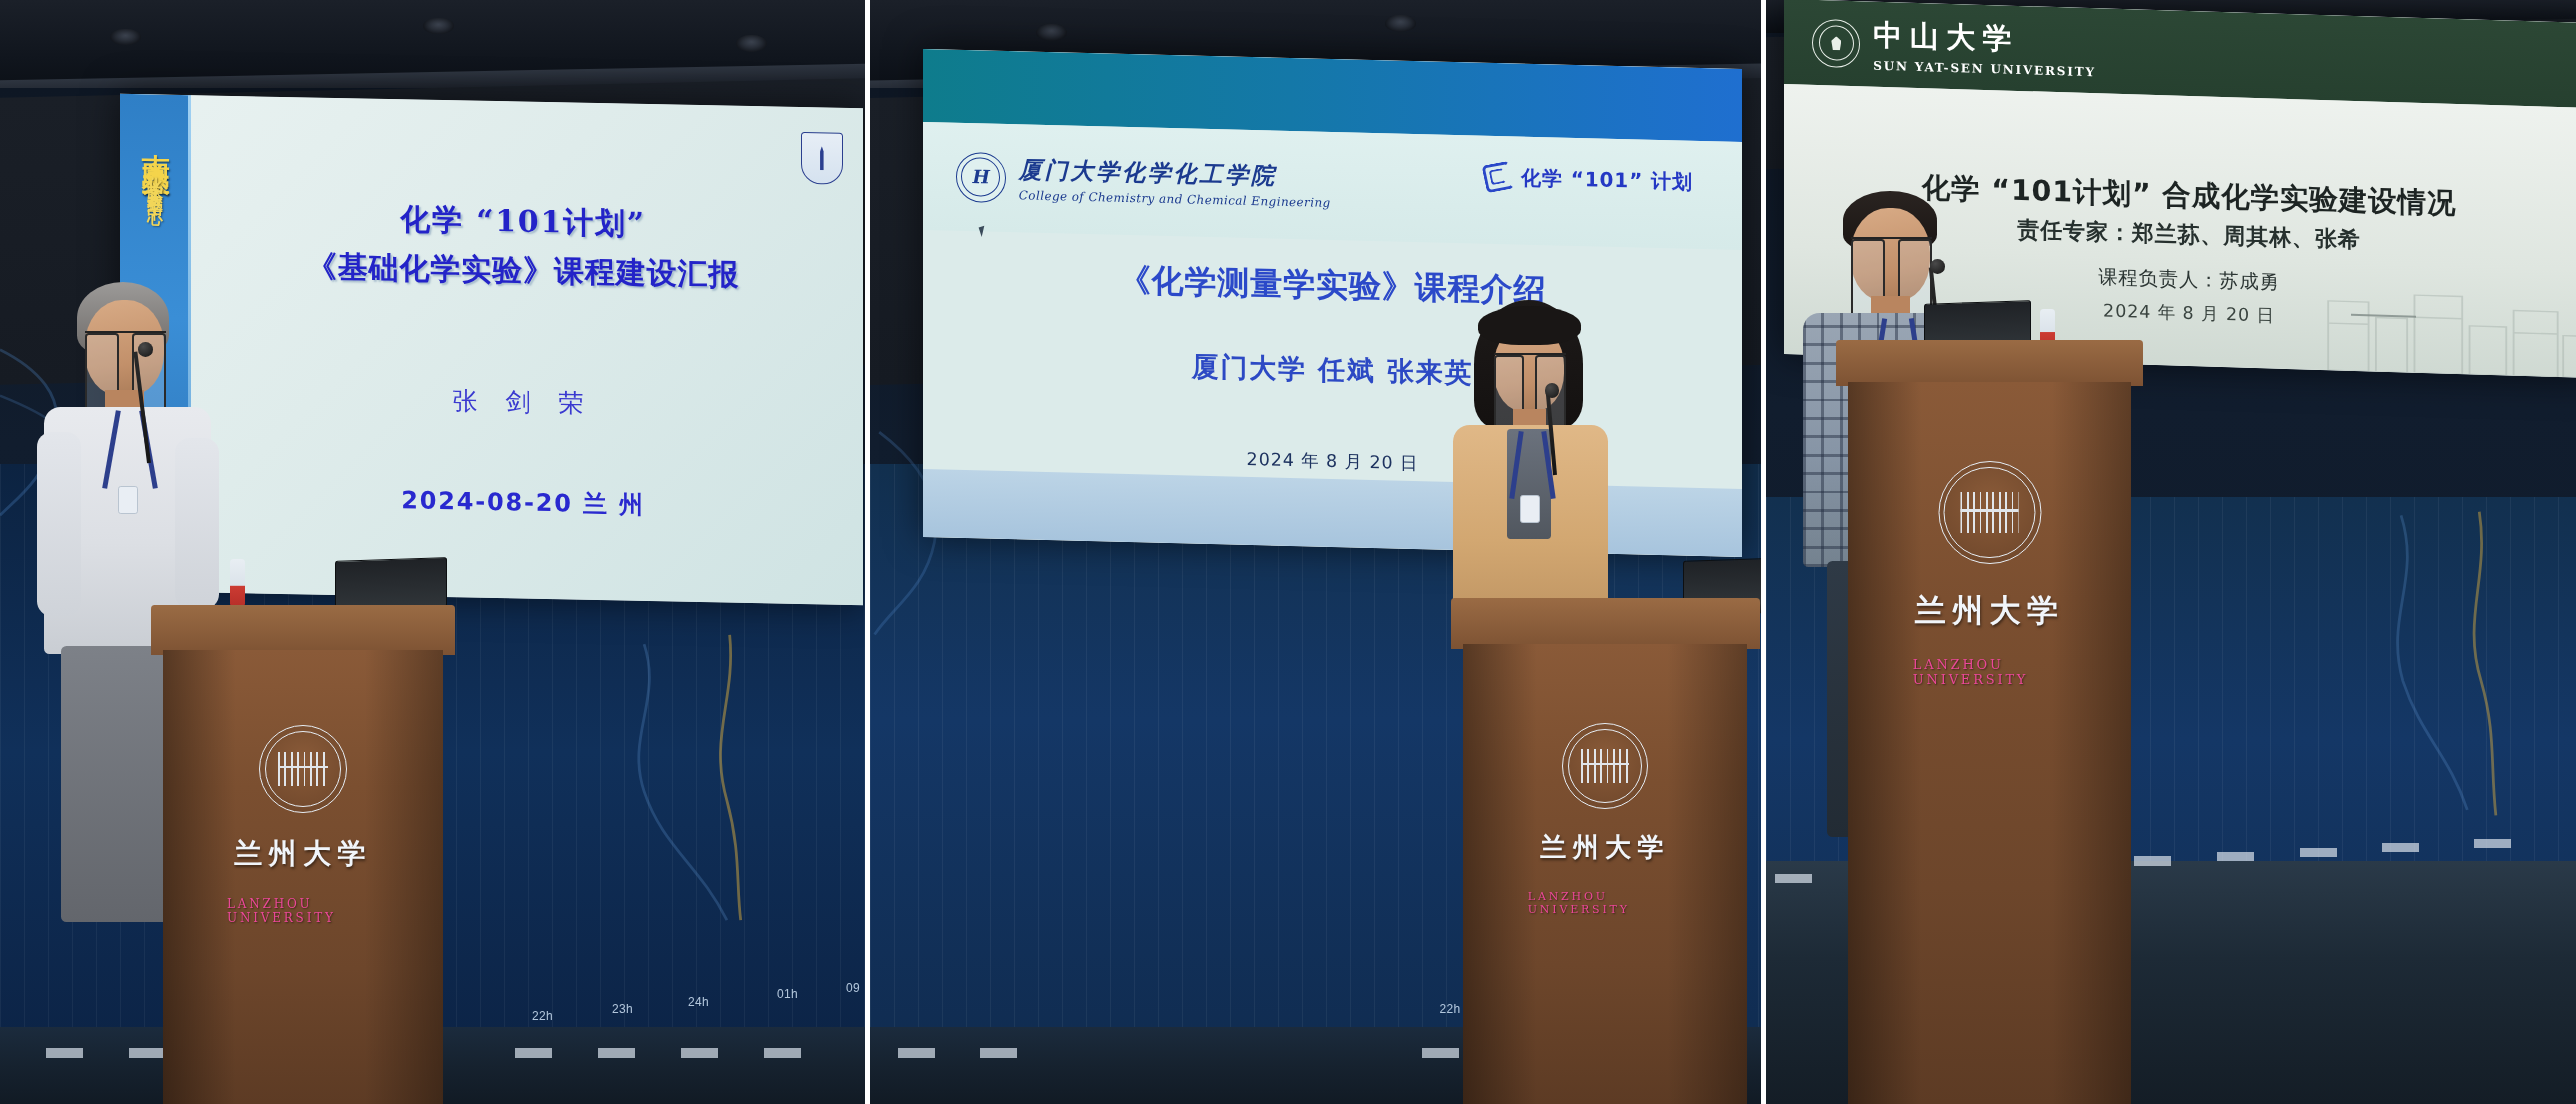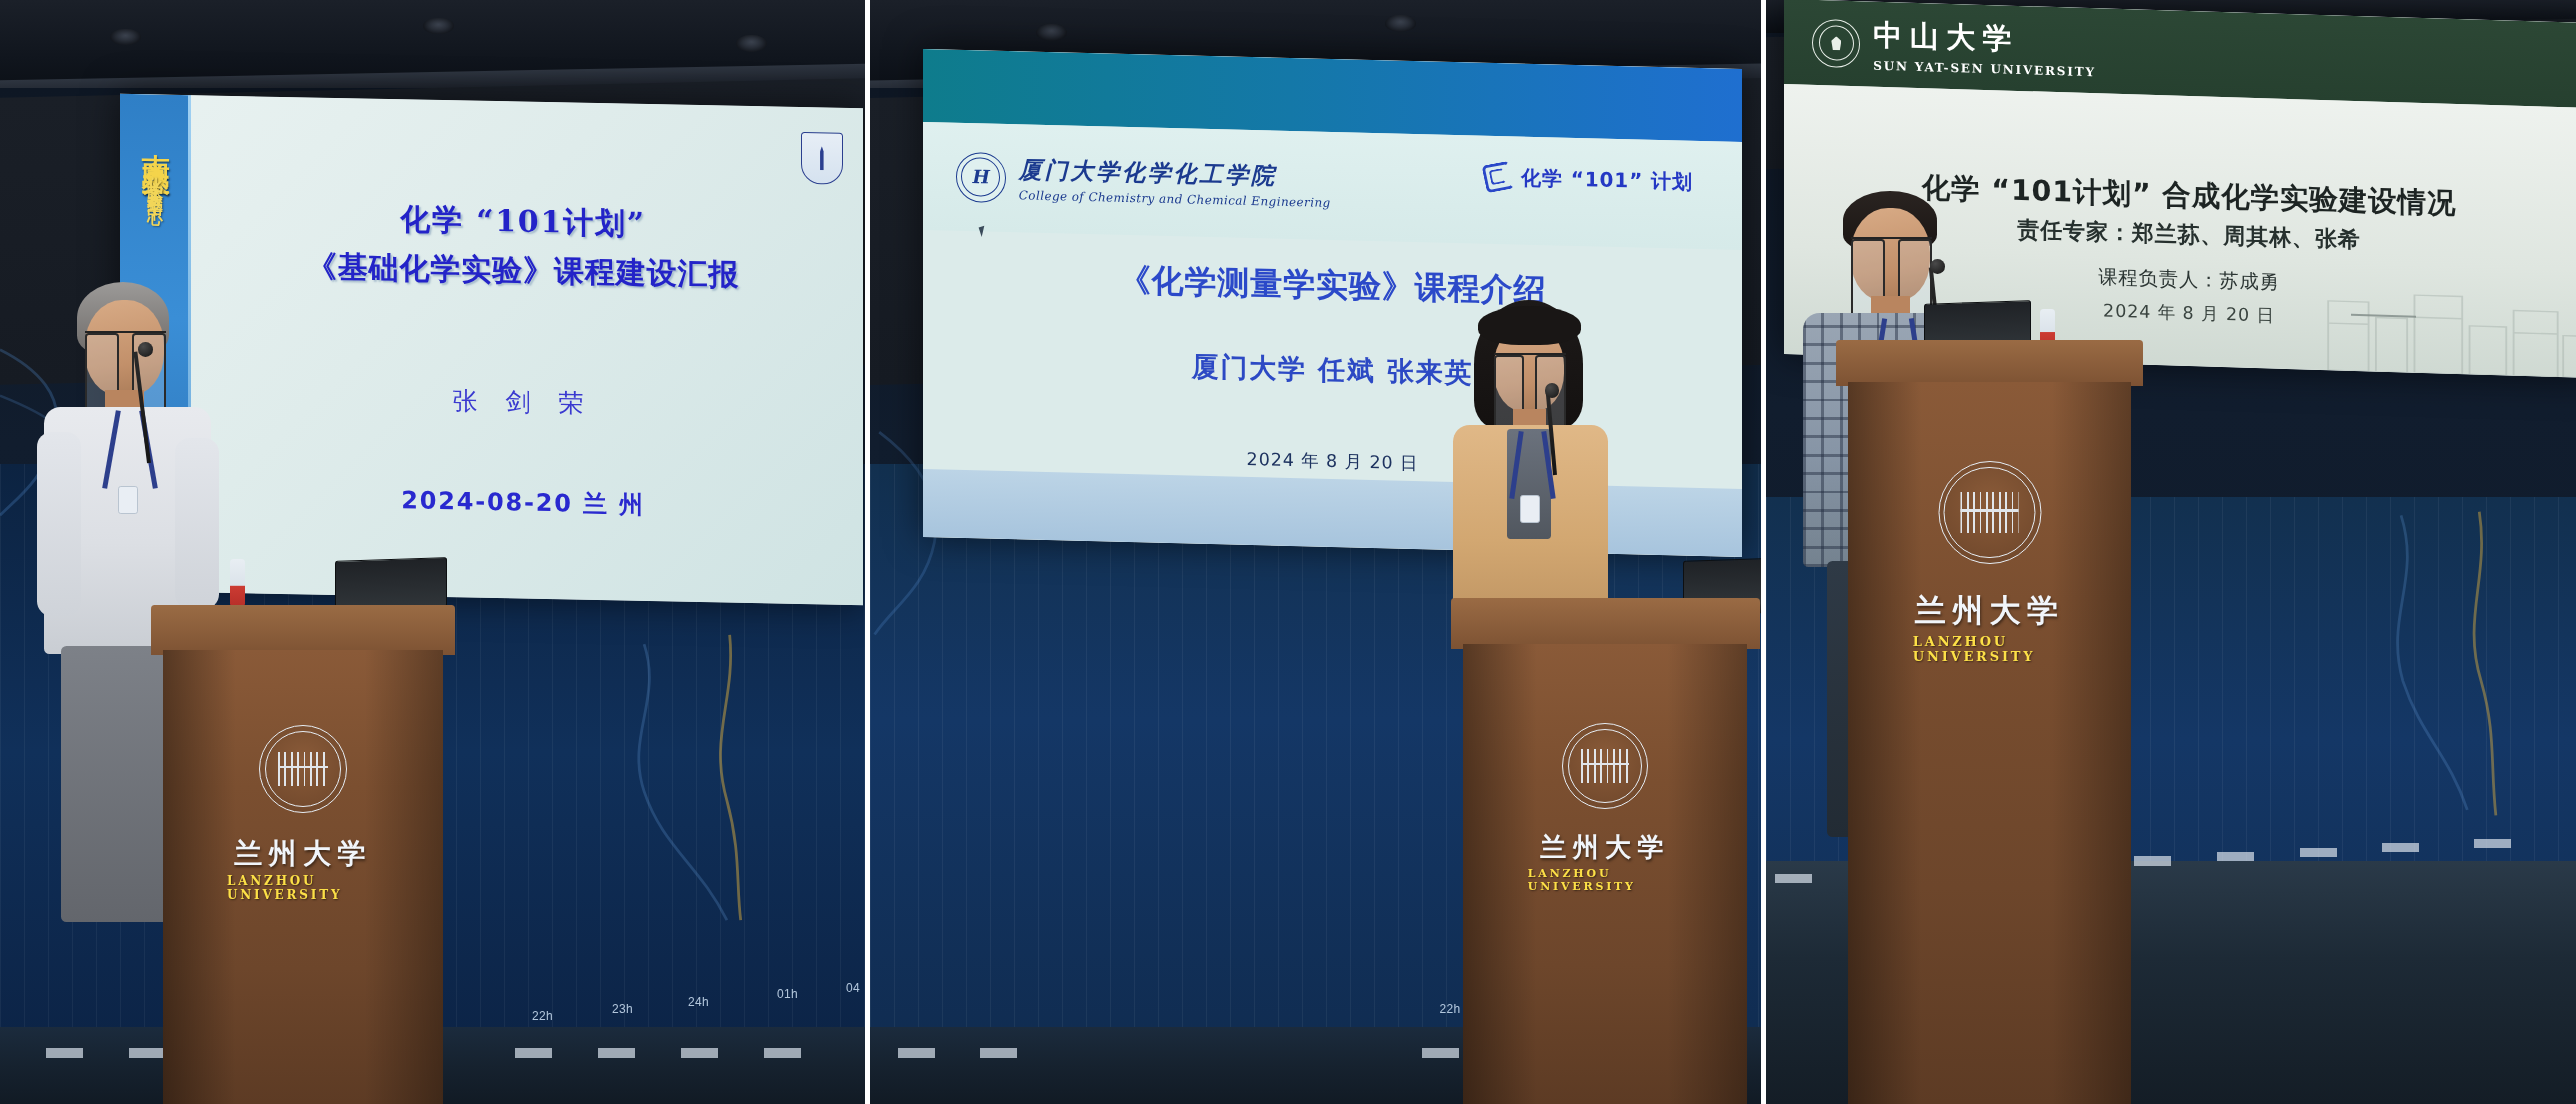--- a/index.html
+++ b/index.html
@@ -312,22 +312,22 @@
       repeating-linear-gradient(90deg,#e7eef5 0 1.8px,transparent 1.8px 6.4px);
     opacity:.95;
   }
   .lzu-cn {
     position:absolute; left:50%; transform:translateX(-50%);
     color:#f1f5fa; font-family:"DejaVu Serif", serif; font-weight:bold;
     letter-spacing:6.4px; text-shadow:0.9px 1.8px 2.8px rgba(0,0,0,.5);
   }
   .lzu-en {
     position:absolute; left:50%; transform:translateX(-50%);
-    color:#fde047; font-family:"DejaVu Serif", serif; font-weight:bold;
-    letter-spacing:2.8px; text-shadow:0.9px 0.9px 1.8px rgba(0,0,0,.5);
+    color:#ec4899; font-family:"DejaVu Serif", serif; font-weight:normal;
+    letter-spacing:2.8px; text-shadow:0.9px 0.9px 1.8px rgba(0,0,0,.5);margin-top:23px;
   }
 
   
   .person { position:absolute; }
   .head {
     position:absolute; border-radius:47% 47% 44% 44%;
     background:linear-gradient(170deg,#d8ab86 0%,#c2906a 65%,#a87a57 100%);
   }
   .hair {
     position:absolute; border-radius:50% 50% 26% 26%;
@@ -390,21 +390,21 @@
         <path d="M790,700 L800,980" stroke="#e0b game" stroke-width="0" fill="none"></path>
         <path d="M793,690 C800,760 770,800 790,870 C805,925 800,960 805,1000" stroke="#e3b23c" stroke-width="3" fill="none" opacity=".85"></path>
         <line x1="0" y1="1118" x2="940" y2="1118" stroke="#9fb3c6" stroke-width="2" opacity=".35"></line>
       </svg>
 
       <div class="hour-label" style="left:77px;bottom:5.5%;">17h</div>
       <div class="hour-label" style="left:532px;bottom:7.3%;">22h</div>
       <div class="hour-label" style="left:612px;bottom:8.0%;">23h</div>
       <div class="hour-label" style="left:688px;bottom:8.6%;">24h</div>
       <div class="hour-label" style="left:777px;bottom:9.3%;">01h</div>
-      <div class="hour-label" style="left:846px;bottom:9.9%;">04</div>
+      <div class="hour-label" style="left:846px;bottom:9.9%;">09</div>
 
       <div class="floor-strip"></div>
       <div class="floor-dash" style="left:46px;"></div>
       <div class="floor-dash" style="left:129px;"></div>
       <div class="floor-dash" style="left:515px;"></div>
       <div class="floor-dash" style="left:598px;"></div>
       <div class="floor-dash" style="left:681px;"></div>
       <div class="floor-dash" style="left:764px;"></div>
 
       <div class="screen" style="left:120px;top:101px;width:743px;right:auto;height:497px;transform:skewY(1.1deg);">

